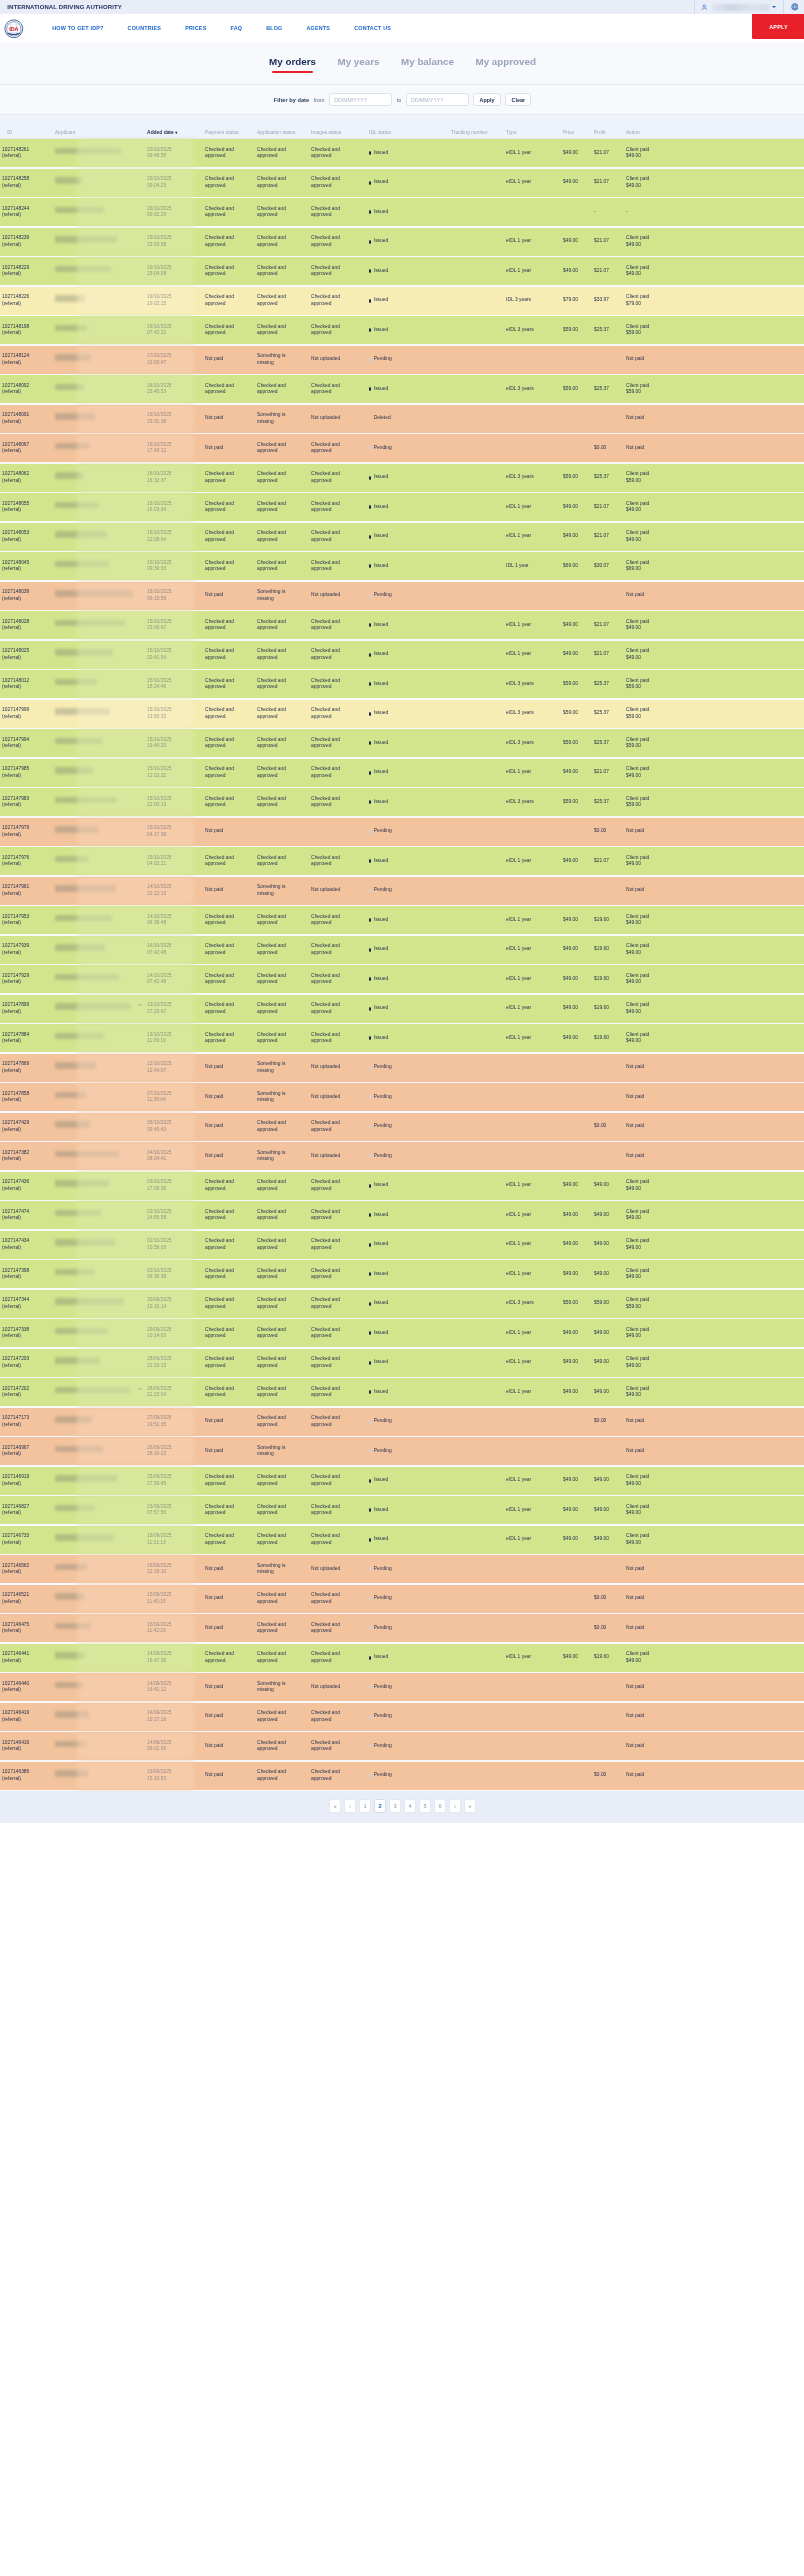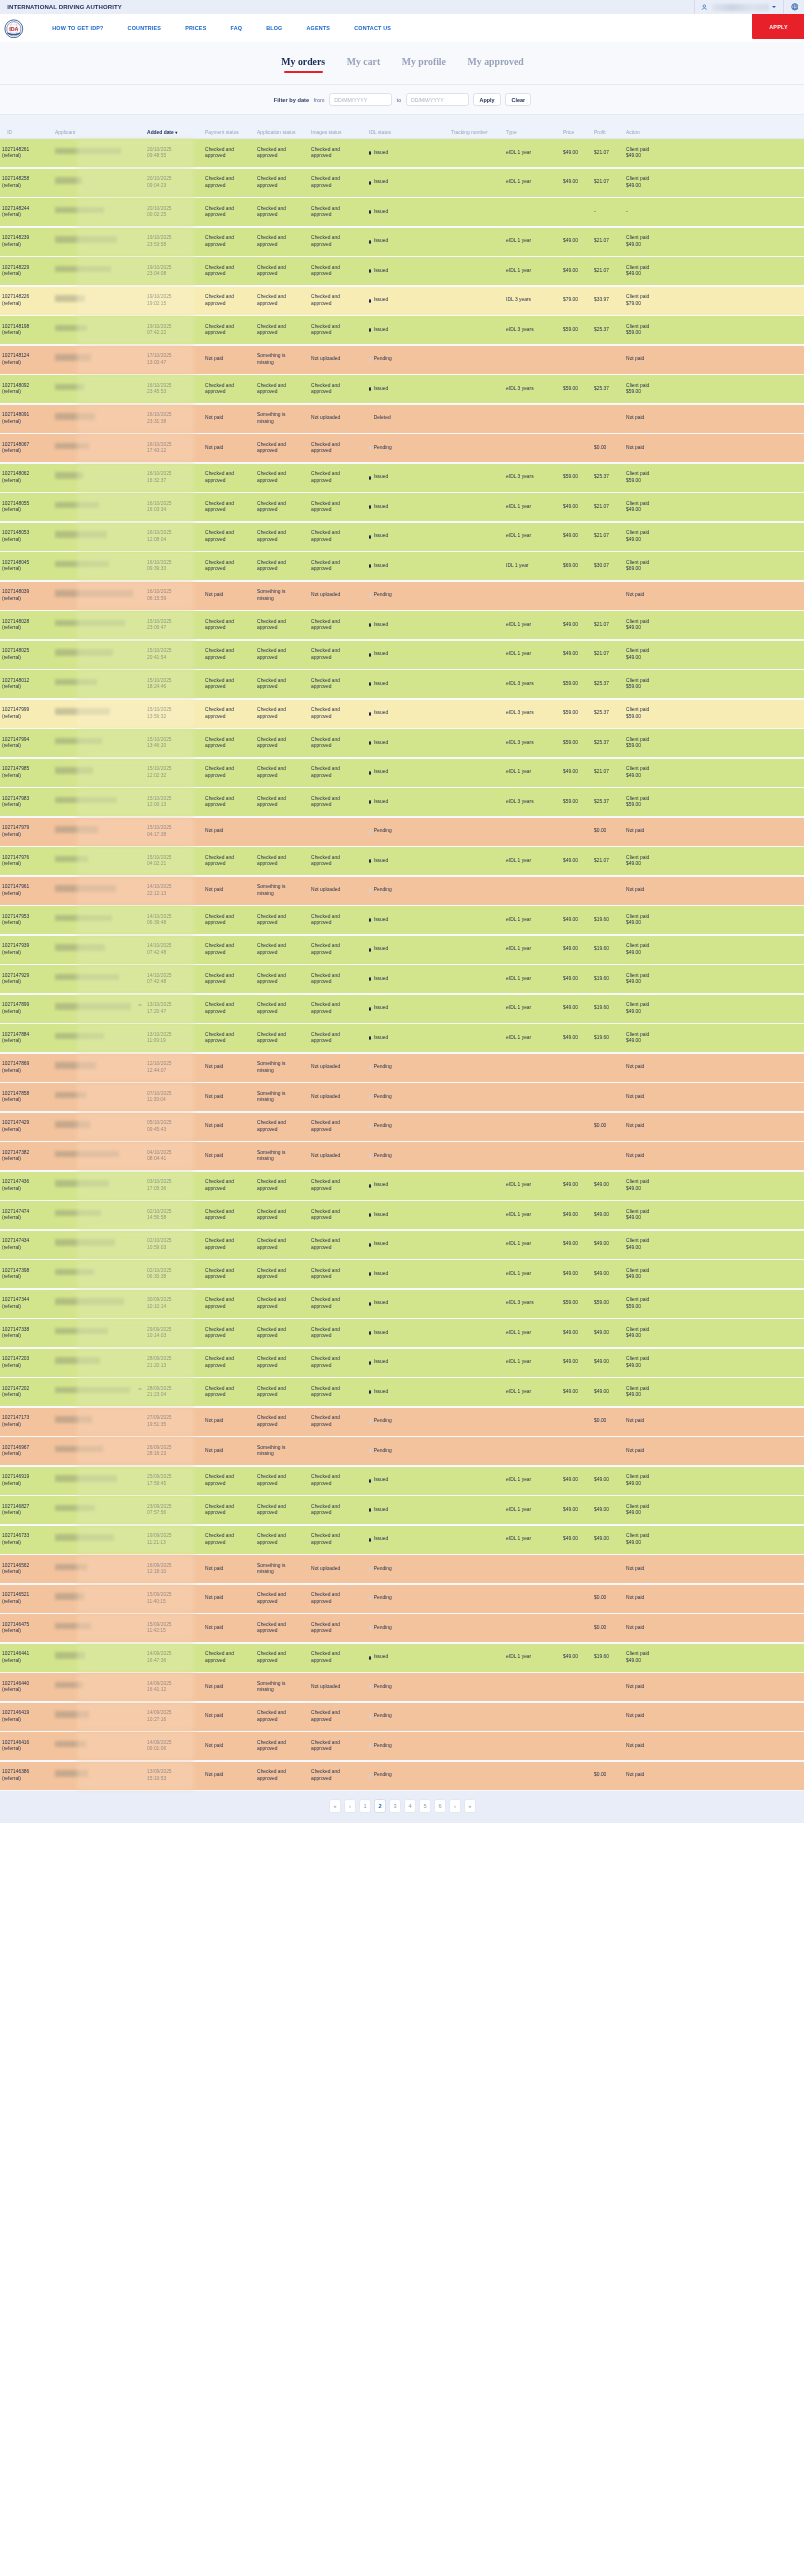--- a/index.html
+++ b/index.html
@@ -81,21 +81,21 @@
   }
 
   
   .page { background:#f7f9fd; padding-bottom: 0; }
   .tabs-wrap { background:#f7f9fd; padding-top: 13.4px; }
   .tabs {
     display:flex; align-items:flex-end; justify-content:center;
     gap: 21.6px;
   }
   .tab { position:relative; padding-bottom: 6.2px; cursor:pointer; }
-  .tab-label { font-size: 9.8px; font-weight:bold; color:#98a3bb; white-space:nowrap;font-family:Liberation Serif, serif; }
+  .tab-label { font-size: 9.8px; font-weight:bold; color:#98a3bb; white-space:nowrap; }
   .tab.active .tab-label { color:#182a56; }
   .tab.active::after {
     content:""; position:absolute; left:2.6px; right:2.6px; bottom:0;
     height:1.5px; background:#e8202a; border-radius:1px;
   }
 
   
   .filter-strip {
     margin-top: 11.3px;
     background:#f7f9fd;
@@ -260,24 +260,24 @@
 </div>
 
 <div class="page">
 
   <div class="tabs-wrap">
     <div class="tabs">
       <div class="tab active">
         <div class="tab-label">My orders</div>
       </div>
       <div class="tab">
-        <div class="tab-label">My cart</div>
+        <div class="tab-label">My years</div>
       </div>
       <div class="tab">
-        <div class="tab-label">My profile</div>
+        <div class="tab-label">My balance</div>
       </div>
       <div class="tab">
         <div class="tab-label">My approved</div>
       </div>
     </div>
   </div>
 
   <div class="filter-strip">
     <span class="filter-label">Filter by date</span>
     <span class="filter-from">from</span>

